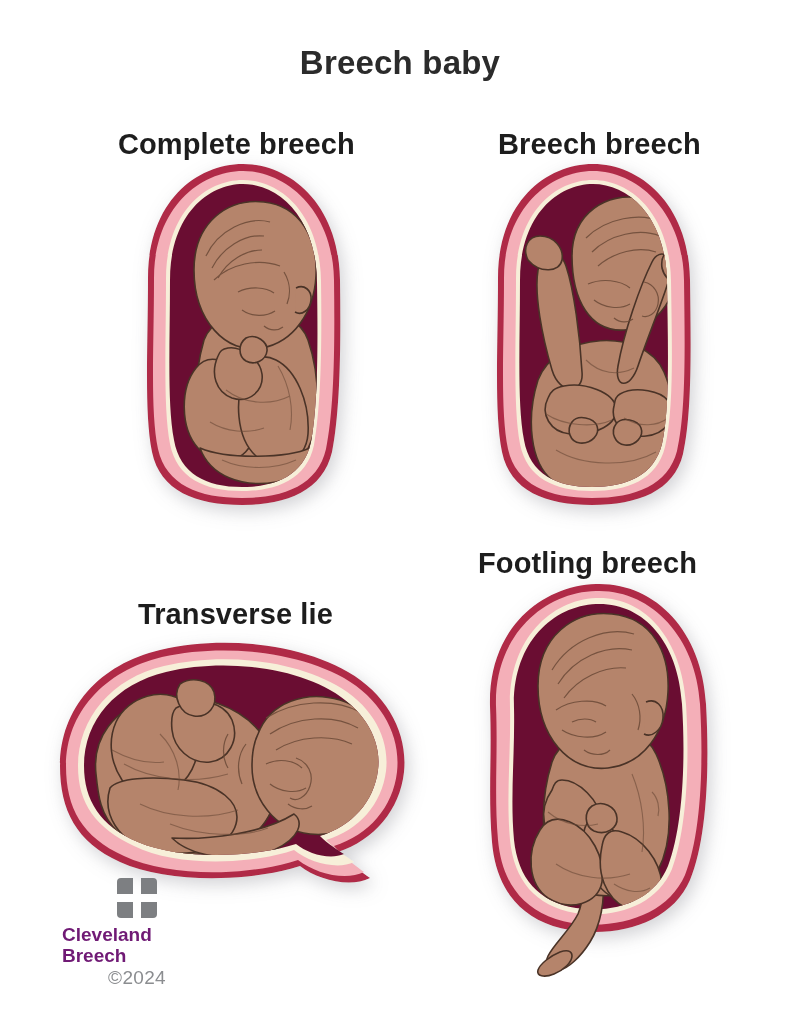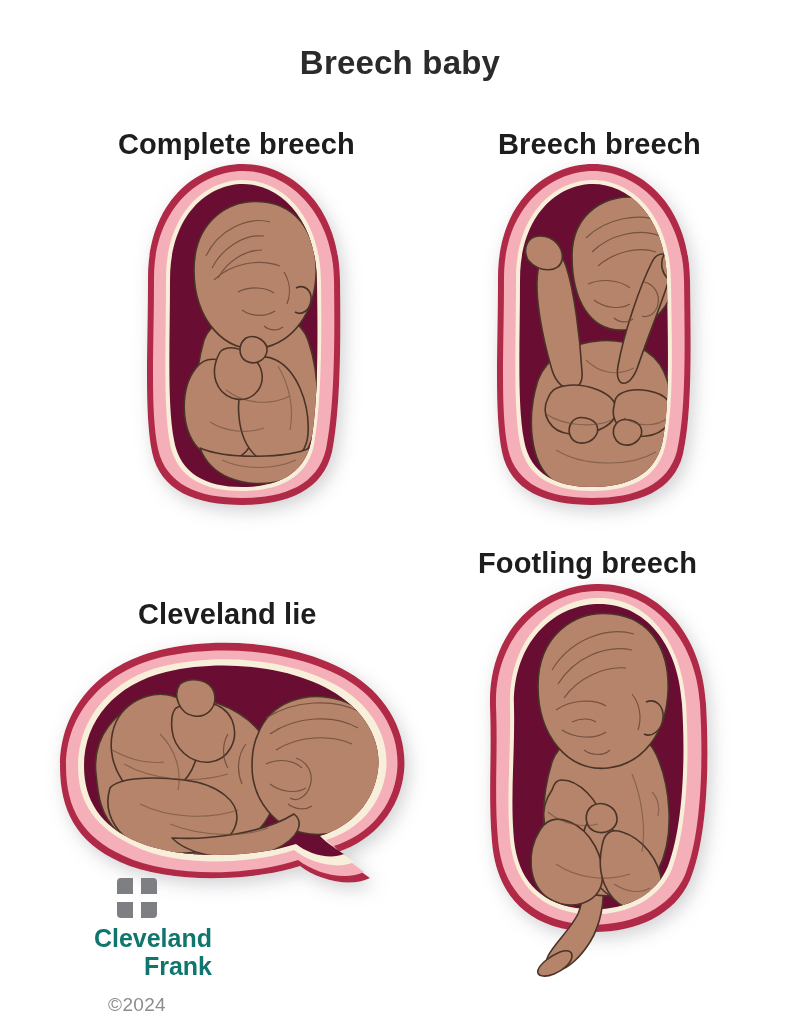--- a/index.html
+++ b/index.html
@@ -33,26 +33,26 @@
 
   
   .logo-wrap{position:absolute;left:62px;top:878px;width:150px;}
   .logo-mark{width:40px;height:40px;margin:0 auto 6px auto;position:relative;}
   .logo-mark span{position:absolute;width:16px;height:16px;background:#7d7f82;}
   .lm-tl{left:0;top:0;border-top-left-radius:4px;}
   .lm-tr{right:0;top:0;border-top-right-radius:4px;}
   .lm-bl{left:0;bottom:0;border-bottom-left-radius:4px;}
   .lm-br{right:0;bottom:0;border-bottom-right-radius:4px;}
   .logo-word{
-    text-align:right;font-size:25px;font-weight:bold;
-    color:#0f766e;line-height:1.12;
+    text-align:left;font-size:19px;font-weight:bold;
+    color:#701a75;line-height:1.12;
   }
   .copyright{
     text-align:center;font-size:19px;color:#8b8d90;
-    margin-top:14px;letter-spacing:0.3px;
+    margin-top:0;letter-spacing:0.3px;
   }
 </style>
 </head>
 <body>
 
 <div class="page">
 
   <div class="title">Breech baby</div>
 
   <div class="panel" style="left:0;top:0;">
@@ -210,21 +210,21 @@
             <path d="M78,254 C96,266 126,268 144,260"></path>
             <path d="M156,258 C172,268 190,266 200,258"></path>
             <path d="M118,200 C132,214 150,216 166,208"></path>
           </g>
         </g>
       </svg>
     </div>
   </div>
 
   <div class="panel" style="left:0;top:0;">
-    <div class="panel-label" style="left:138px;top:598px;">Cleveland lie</div>
+    <div class="panel-label" style="left:138px;top:598px;">Transverse lie</div>
 
     <div class="art" style="left:52px;top:638px;">
       <svg width="350" height="250" viewBox="0 0 350 250">
         <defs>
           <filter id="sh3" x="-20%" y="-25%" width="150%" height="165%">
             <feDropShadow dx="4" dy="6" stdDeviation="9" flood-color="#9a9aa0" flood-opacity="0.45"></feDropShadow>
           </filter>
           <clipPath id="cav3">
             <path d="M32,128 C32,82 64,46 114,34 C168,21 236,28 278,52
                      C312,71 330,102 326,132 C322,164 300,188 268,198
@@ -390,18 +390,18 @@
 
   <div class="logo-wrap">
     <div class="logo-mark">
       <span class="lm-tl"></span>
       <span class="lm-tr"></span>
       <span class="lm-bl"></span>
       <span class="lm-br"></span>
     </div>
     <div class="logo-word">
       <div>Cleveland</div>
-      <div>Frank</div>
+      <div>Breech</div>
     </div>
     <div class="copyright">©2024</div>
   </div>
 
 </div>
 
 </body></html>

